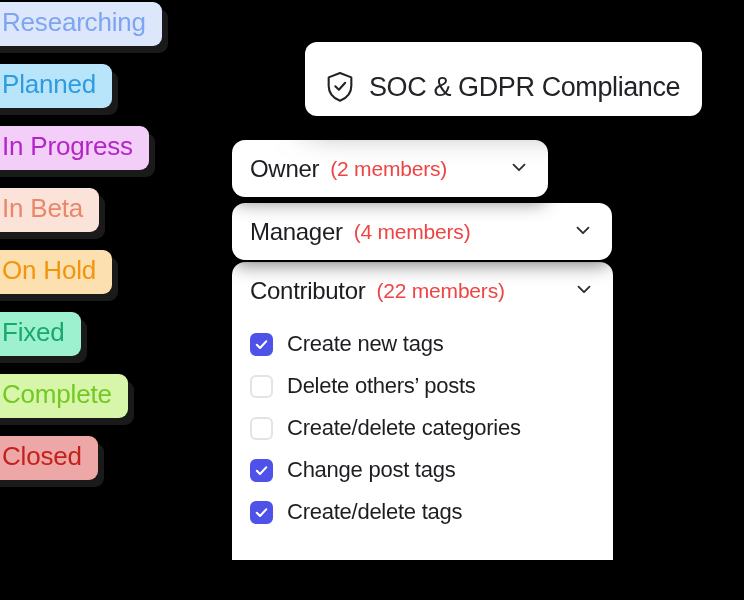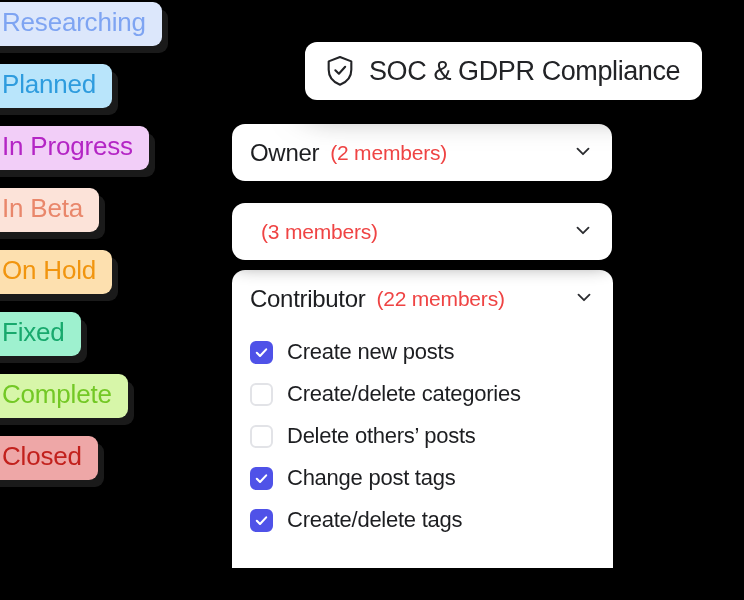--- a/index.html
+++ b/index.html
@@ -40,21 +40,21 @@
     white-space: nowrap;
     box-shadow: 6px 7px 0 rgba(255,255,255,0.10);
   }
 
   
   #compliance-button {
     position: absolute;
     left: 305px;
     top: 42px;
     height: 58px;
-    padding: 0 22px 0 20px;
+    padding: 16px 22px 0 20px;
     background: #ffffff;
     border-radius: 12px;
     display: flex;
     align-items: center;
     gap: 14px;
     box-shadow: 0 10px 34px rgba(0,0,0,0.55), 0 2px 6px rgba(0,0,0,0.4);
     z-index: 6;
   }
   #compliance-button .label {
     font-size: 27px;
@@ -65,23 +65,23 @@
   .shield-ico { display:block; }
 
   
   .role-card {
     position: absolute;
     left: 232px;
     background: #ffffff;
     border-radius: 13px;
     box-shadow: 0 6px 18px rgba(0,0,0,0.45), 0 1px 3px rgba(0,0,0,0.3);
   }
-  #card-owner       { top: 124px; width: 380px; height: 57px; z-index: 5; }
+  #card-owner       { top: 140px; width: 316px; height: 57px; z-index: 5; }
   #card-manager     { top: 203px; width: 380px; height: 57px; z-index: 4; }
-  #card-contributor { top: 270px; width: 381px; height: 298px; z-index: 3;
+  #card-contributor { top: 262px; width: 381px; height: 298px; z-index: 3;
                       border-bottom-left-radius: 0; border-bottom-right-radius: 0; }
 
   .role-header {
     height: 57px;
     display: flex;
     align-items: center;
     padding: 0 18px 0 18px;
     box-sizing: border-box;
   }
   .role-name {
@@ -171,21 +171,22 @@
     <span class="chev">
       <svg width="22" height="22" viewBox="0 0 24 24" fill="none" stroke="#2b2c30" stroke-width="2" stroke-linecap="round" stroke-linejoin="round">
         <polyline points="6,9.5 12,15.5 18,9.5"></polyline>
       </svg>
     </span>
   </div>
 </div>
 
 <div class="role-card" id="card-manager">
   <div class="role-header">
-    <span class="role-count">(3 members)</span>
+    <span class="role-name">Manager</span>
+    <span class="role-count">(4 members)</span>
     <span class="chev">
       <svg width="22" height="22" viewBox="0 0 24 24" fill="none" stroke="#2b2c30" stroke-width="2" stroke-linecap="round" stroke-linejoin="round">
         <polyline points="6,9.5 12,15.5 18,9.5"></polyline>
       </svg>
     </span>
   </div>
 </div>
 
 <div class="role-card" id="card-contributor">
   <div class="role-header">
@@ -197,29 +198,29 @@
       </svg>
     </span>
   </div>
   <div class="perm-list" id="permission-list">
       <div class="perm-row">
         <span class="checkbox on">
           <svg width="15" height="15" viewBox="0 0 24 24" fill="none" stroke="#ffffff" stroke-width="3.4" stroke-linecap="round" stroke-linejoin="round">
             <polyline points="4.5,12.5 9.6,17.5 19.5,7"></polyline>
           </svg>
         </span>
-        <span class="perm-label">Create new posts</span>
+        <span class="perm-label">Create new tags</span>
+      </div>
+      <div class="perm-row">
+        <span class="checkbox off"></span>
+        <span class="perm-label">Delete others’ posts</span>
       </div>
       <div class="perm-row">
         <span class="checkbox off"></span>
         <span class="perm-label">Create/delete categories</span>
-      </div>
-      <div class="perm-row">
-        <span class="checkbox off"></span>
-        <span class="perm-label">Delete others’ posts</span>
       </div>
       <div class="perm-row">
         <span class="checkbox on">
           <svg width="15" height="15" viewBox="0 0 24 24" fill="none" stroke="#ffffff" stroke-width="3.4" stroke-linecap="round" stroke-linejoin="round">
             <polyline points="4.5,12.5 9.6,17.5 19.5,7"></polyline>
           </svg>
         </span>
         <span class="perm-label">Change post tags</span>
       </div>
       <div class="perm-row">

